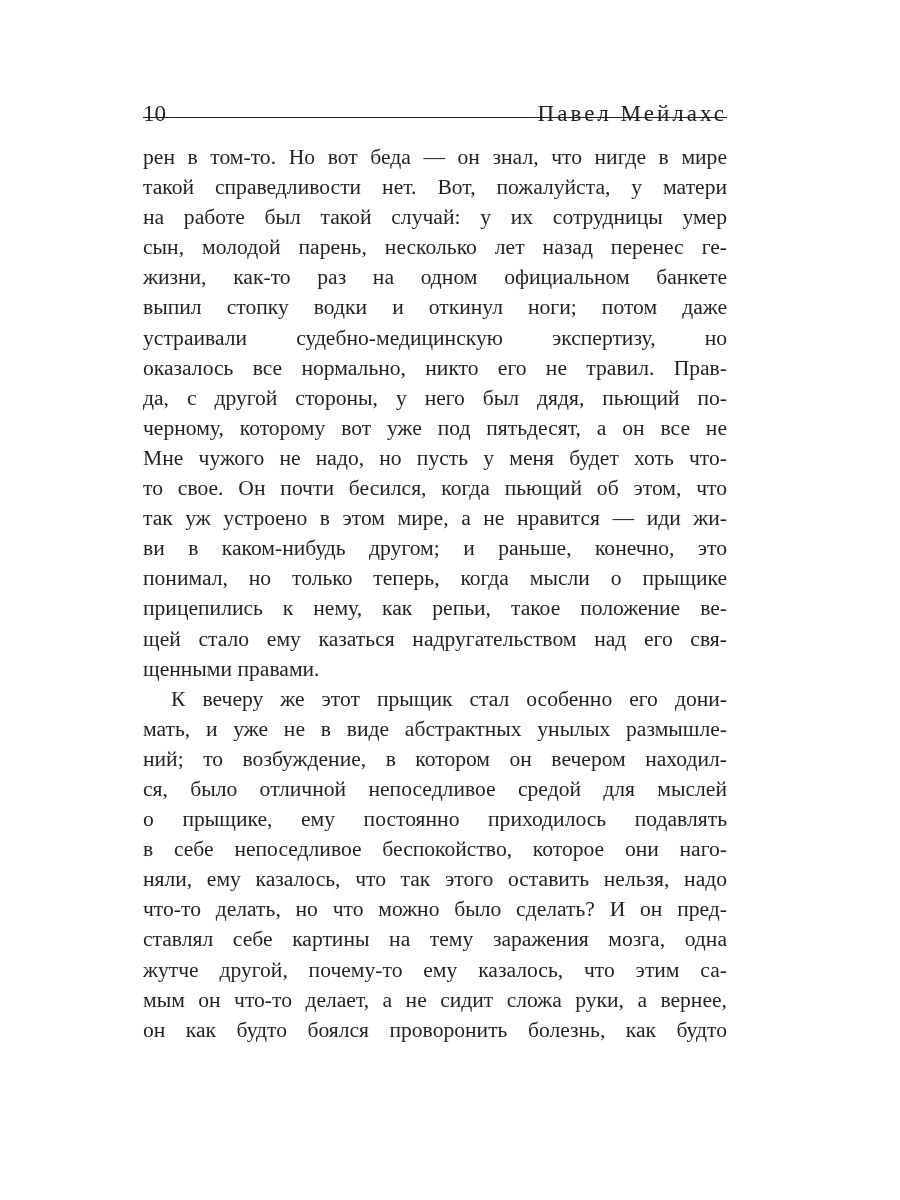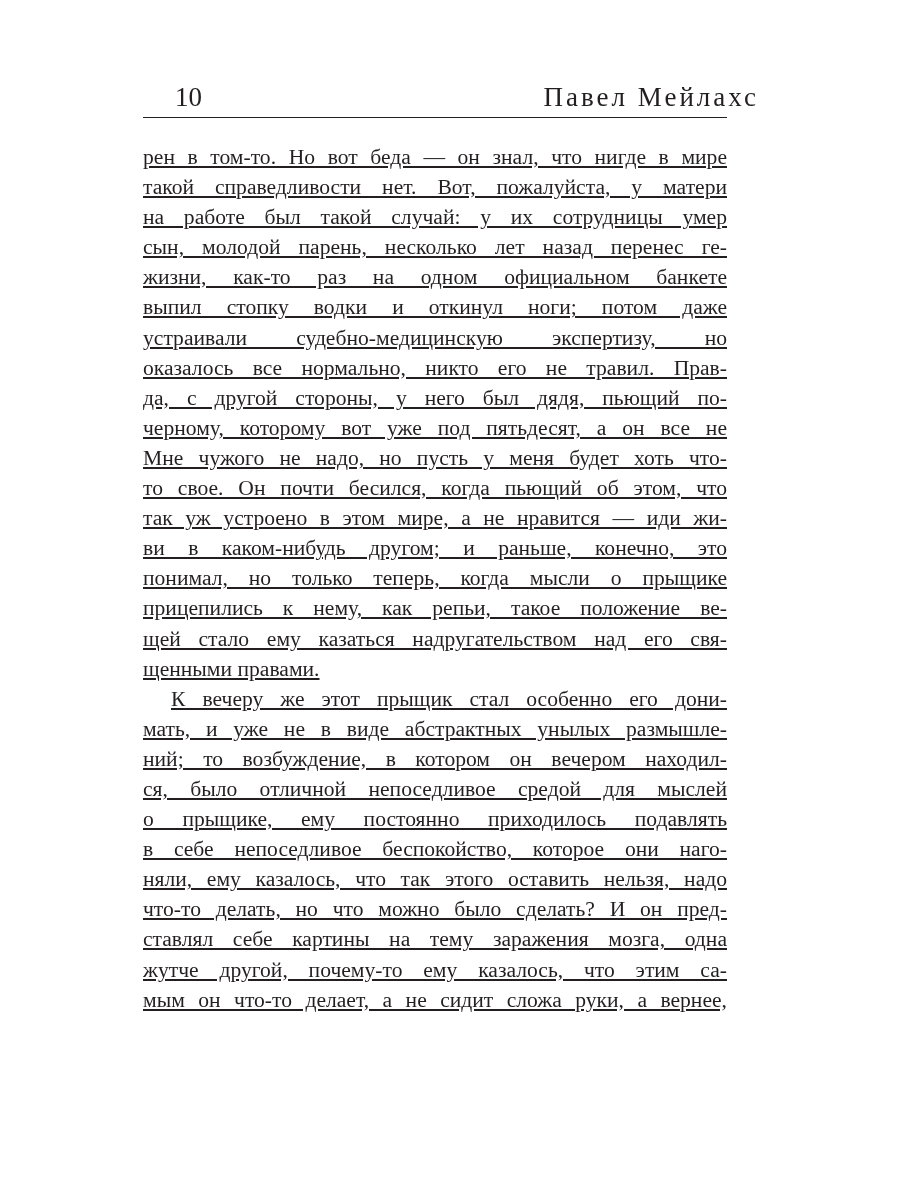--- a/index.html
+++ b/index.html
@@ -16,27 +16,26 @@
       font-family: "Liberation Serif", "DejaVu Serif", serif;
     }
     .page {
       position: absolute;
       left: 143px;
       top: 0;
       width: 584px;
     }
     .running-head {
       position: absolute;
-      top: 82px;
+      top: 99px;
       left: 0;
       width: 584px;
       height: 30px;
-      font-size: 27px;
+      font-size: 23px;
       line-height: 30px;
-      margin-left: 32px;
     }
     .page-number {
       position: absolute;
       left: 0;
       top: 0;
       letter-spacing: 0px;
     }
     .author-name {
       position: absolute;
       right: 0;
@@ -52,21 +51,20 @@
       height: 0;
       border-top: 1.5px solid #231f20;
     }
     .body-text {
       position: absolute;
       top: 142px;
       left: 0;
       width: 584px;
       font-size: 21.6px;
       line-height: 30.1px;
-      text-decoration: underline;
     }
     .line {
       display: block;
       white-space: nowrap;
       text-align: justify;
       text-align-last: justify;
       height: 30.1px;
     }
     .line.last {
       text-align-last: left;
@@ -111,15 +109,16 @@
       <span class="line">мать, и уже не в виде абстрактных унылых размышле-</span>
       <span class="line">ний; то возбуждение, в котором он вечером находил-</span>
       <span class="line">ся, было отличной непоседливое средой для мыслей</span>
       <span class="line">о прыщике, ему постоянно приходилось подавлять</span>
       <span class="line">в себе непоседливое беспокойство, которое они наго-</span>
       <span class="line">няли, ему казалось, что так этого оставить нельзя, надо</span>
       <span class="line">что-то делать, но что можно было сделать? И он пред-</span>
       <span class="line">ставлял себе картины на тему заражения мозга, одна</span>
       <span class="line">жутче другой, почему-то ему казалось, что этим са-</span>
       <span class="line">мым он что-то делает, а не сидит сложа руки, а вернее,</span>
+      <span class="line">он как будто боялся проворонить болезнь, как будто</span>
     </div>
   </div>
 </div>
 
 </body></html>

